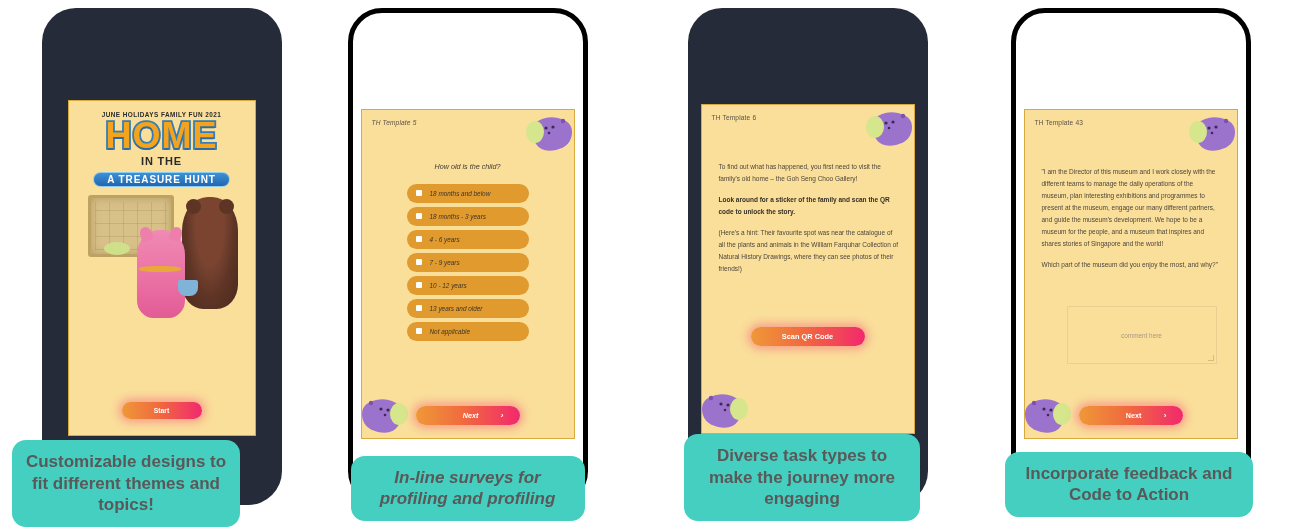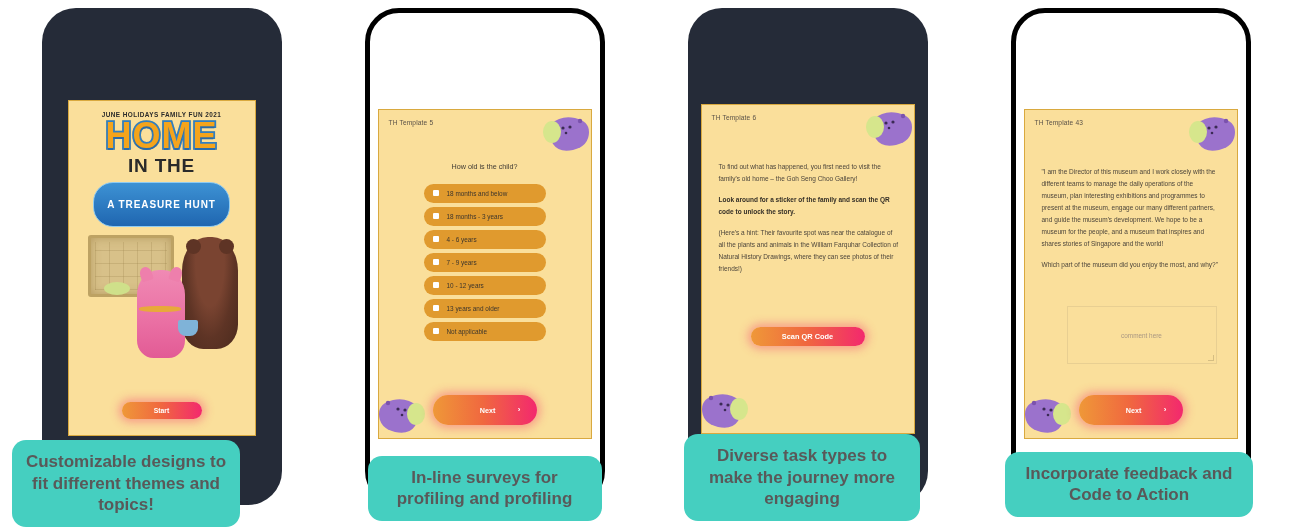--- a/index.html
+++ b/index.html
@@ -20,21 +20,21 @@
   }
 
   
   .panel {
     position: absolute;
     top: 0;
     width: 323px;
     height: 529px;
   }
   .panel:nth-child(1) { left: 0; }
-  .panel:nth-child(2) { left: 323px; }
+  .panel:nth-child(2) { left: 306px; font-style: italic; }
   .panel:nth-child(3) { left: 646px; }
   .panel:nth-child(4) { left: 969px; }
 
   
   .phone {
     position: absolute;
     left: 50%;
     transform: translateX(-50%);
     top: 8px;
     width: 240px;
@@ -112,35 +112,35 @@
     color: #f4a41c;
     -webkit-text-stroke: 3.5px #2f7fc4;
     paint-order: stroke fill;
     background: linear-gradient(180deg, #fcc94b 10%, #f08a1a 92%);
     -webkit-background-clip: text;
     background-clip: text;
     text-shadow: 0 2px 0 #2a6ba8;
   }
   .word-home { margin-top: 1px; }
   .word-inthe {
-    font-size: 19px;
+    font-size: 11px;
     font-weight: bold;
     color: #2a2a2a;
     letter-spacing: .8px;
     margin: 1px 0 0 0;
   }
   .word-museum { margin-top: 0px; font-size: 33px; }
   .ribbon {
     margin-top: 5px;
     background: linear-gradient(180deg, #3d92d4, #1f66b0);
     color: #ffffff;
     font-size: 10px;
     font-weight: bold;
     letter-spacing: .9px;
-    padding: 16px 13px;
+    padding: 1px 13px;
     border-radius: 20px;
     border: 1.6px solid #8ecbf2;
   }
 
   
   .art {
     position: relative;
     width: 160px;
     height: 125px;
     margin-top: 6px;
@@ -335,21 +335,21 @@
   }
   .cta-start {
     bottom: 16px;
     width: 80px;
     height: 17px;
     font-size: 6.8px;
   }
   .cta-next {
     bottom: 13px;
     width: 104px;
-    height: 30px;
+    height: 19px;
     font-size: 7.2px;
     padding-left: 6px;
   }
   .cta-qr {
     top: 222px;
     width: 114px;
     height: 19px;
     font-size: 7.4px;
     text-align: right;
   }

